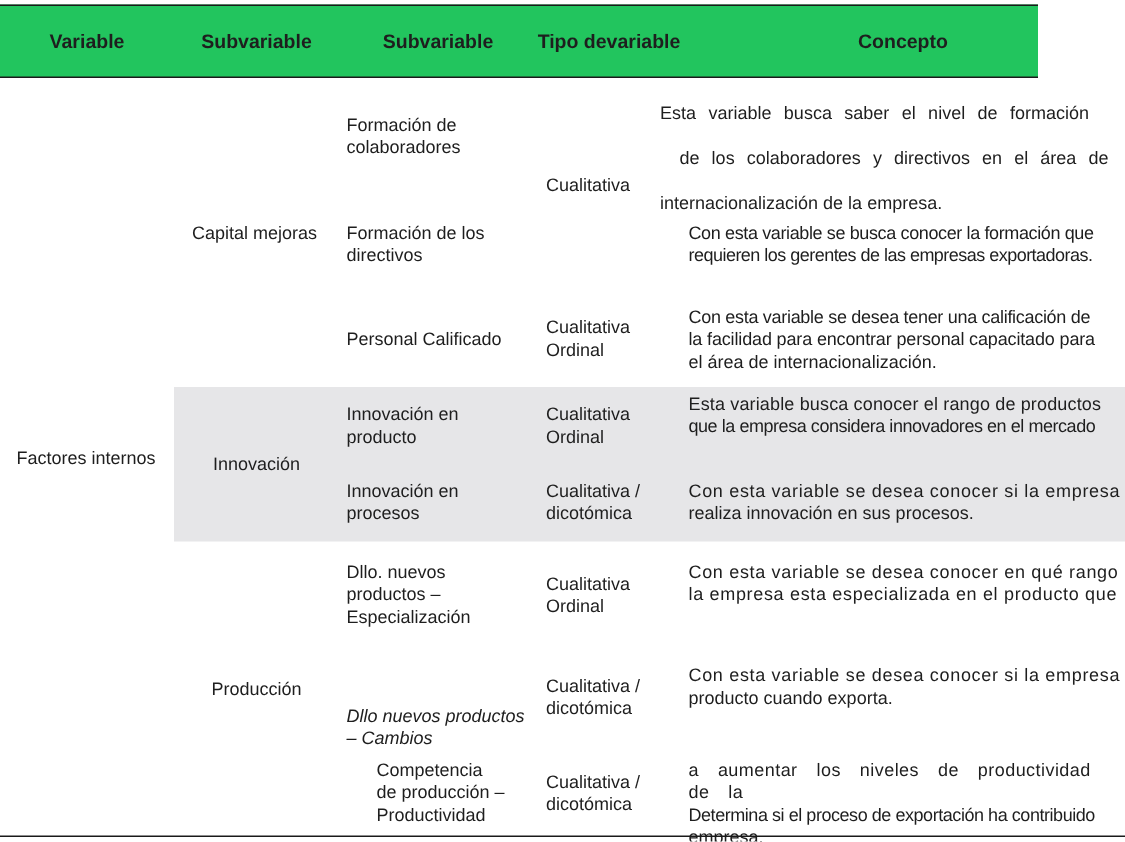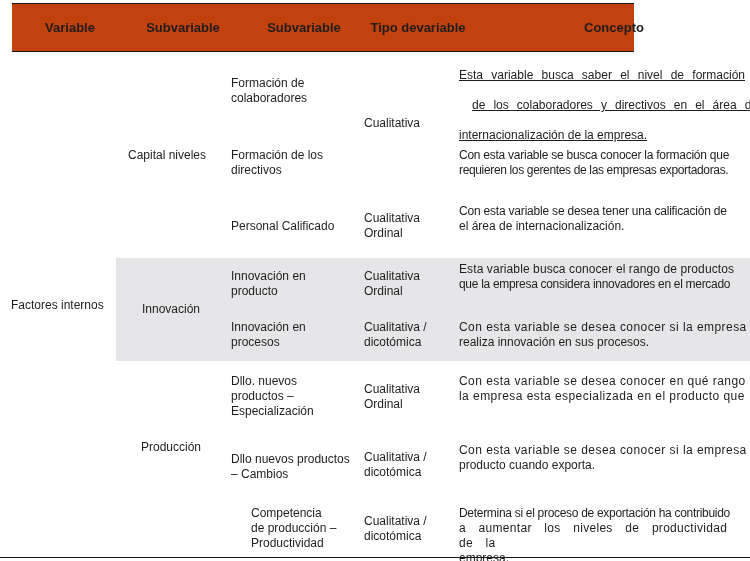--- a/index.html
+++ b/index.html
@@ -1,58 +1,58 @@
 <!DOCTYPE html>
 <html><head>
 <meta charset="utf-8">
 <style>
   html, body { margin: 0; padding: 0; background: #ffffff; }
   body {
     width: 750px; height: 561px; overflow: hidden; position: relative;
     font-family: "Liberation Sans", sans-serif; color: #1e1e1e; font-size: 12px;
   }
   .header {
-    position: absolute; left: 12px; top: 3px; width: 622px; height: 47px;
-    background: #c2410c; border-top: 1.5px solid #1a1a1a; border-bottom: 1.5px solid #1a1a1a;
+    position: absolute; left: 0; top: 3px; width: 692px; height: 47px;
+    background: #22c55e; border-top: 1.5px solid #1a1a1a; border-bottom: 1.5px solid #1a1a1a;
   }
   .hcell {
     position: absolute; top: 0; height: 47px; display: flex; align-items: center; justify-content: center;
     font-weight: bold; font-size: 13px; line-height: 16px; text-align: center; color: #1e1e1e;
   }
   .shade {
     position: absolute; left: 116px; top: 258px; width: 634px; height: 103px; background: #e6e6e8;
   }
   .bottom-rule {
     position: absolute; left: 0; top: 557px; width: 750px; height: 0; border-top: 1.5px solid #1a1a1a;
   }
   .cell { position: absolute; font-size: 12px; line-height: 15px; color: #1e1e1e; }
-  .concept { text-align: justify; width: 286px; left: 459px; text-decoration: underline; }
+  .concept { text-align: justify; width: 286px; left: 440px; }
   .concept::after { content: ""; display: inline-block; width: 100%; }
 </style>
 </head>
 <body>
 
 <div class="header">
   <div class="hcell" style="left:0;width:116px;">Variable</div>
   <div class="hcell" style="left:116px;width:110px;">Subvariable</div>
   <div class="hcell" style="left:226px;width:132px;">Subvariable</div>
   <div class="hcell" style="left:358px;width:96px;flex-direction:row;">
     <span>Tipo de</span>
     <span>variable</span>
   </div>
   <div class="hcell" style="left:454px;width:296px;">Concepto</div>
 </div>
 
 <div class="shade"></div>
 
 <div class="cell" style="left:11px;top:298px;">Factores internos</div>
 
-<div class="cell" style="left:128px;top:148px;">Capital niveles</div>
+<div class="cell" style="left:128px;top:148px;">Capital mejoras</div>
 <div class="cell" style="left:142px;top:302px;">Innovación</div>
-<div class="cell" style="left:141px;top:440px;text-align:right;">Producción</div>
+<div class="cell" style="left:141px;top:452px;text-align:right;">Producción</div>
 
 <div class="cell" style="left:231px;top:76px;">
   <div>Formación de</div>
   <div>colaboradores</div>
 </div>
 <div class="cell" style="left:364px;top:116px;">Cualitativa</div>
 <div class="cell concept" style="top:68px;">
   <div class="concept" style="position:static;width:286px;">Esta variable busca saber el nivel de formación</div>
   <div class="concept" style="position:static;width:286px;margin-left:13px;">de los colaboradores y directivos en el área de</div>
   <div style="position:static;">internacionalización de la empresa.</div>
@@ -67,20 +67,21 @@
   <div style="letter-spacing:-0.35px;">requieren los gerentes de las empresas exportadoras.</div>
 </div>
 
 <div class="cell" style="left:231px;top:219px;">Personal Calificado</div>
 <div class="cell" style="left:364px;top:211px;">
   <div>Cualitativa</div>
   <div>Ordinal</div>
 </div>
 <div class="cell" style="left:459px;top:204px;width:290px;">
   <div style="letter-spacing:-0.2px;">Con esta variable se desea tener una calificación de</div>
+  <div style="letter-spacing:-0.1px;">la facilidad para encontrar personal capacitado para</div>
   <div>el área de internacionalización.</div>
 </div>
 
 <div class="cell" style="left:231px;top:269px;">
   <div>Innovación en</div>
   <div>producto</div>
 </div>
 <div class="cell" style="left:364px;top:269px;">
   <div>Cualitativa</div>
   <div>Ordinal</div>
@@ -110,21 +111,21 @@
 </div>
 <div class="cell" style="left:364px;top:382px;">
   <div>Cualitativa</div>
   <div>Ordinal</div>
 </div>
 <div class="cell" style="left:459px;top:374px;width:290px;">
   <div style="letter-spacing:0.45px;">Con esta variable se desea conocer en qué rango</div>
   <div style="letter-spacing:0.45px;">la empresa esta especializada en el producto que</div>
 </div>
 
-<div class="cell" style="left:231px;top:452px;">
+<div class="cell" style="left:231px;top:470px;font-style:italic;">
   <div>Dllo nuevos productos</div>
   <div>– Cambios</div>
 </div>
 <div class="cell" style="left:364px;top:450px;">
   <div>Cualitativa /</div>
   <div>dicotómica</div>
 </div>
 <div class="cell" style="left:459px;top:443px;width:290px;">
   <div style="letter-spacing:0.45px;">Con esta variable se desea conocer si la empresa</div>
   <div>producto cuando exporta.</div>
@@ -133,18 +134,18 @@
 <div class="cell" style="left:231px;top:506px;margin-left:20px;">
   <div>Competencia</div>
   <div>de producción –</div>
   <div>Productividad</div>
 </div>
 <div class="cell" style="left:364px;top:514px;">
   <div>Cualitativa /</div>
   <div>dicotómica</div>
 </div>
 <div class="cell" style="left:459px;top:506px;width:290px;">
+  <div style="word-spacing:9px;letter-spacing:0.3px;">a aumentar los niveles de productividad de la</div>
   <div style="letter-spacing:-0.3px;">Determina si el proceso de exportación ha contribuido</div>
-  <div style="word-spacing:9px;letter-spacing:0.3px;">a aumentar los niveles de productividad de la</div>
   <div>empresa.</div>
 </div>
 
 <div class="bottom-rule"></div>
 
 </body></html>

